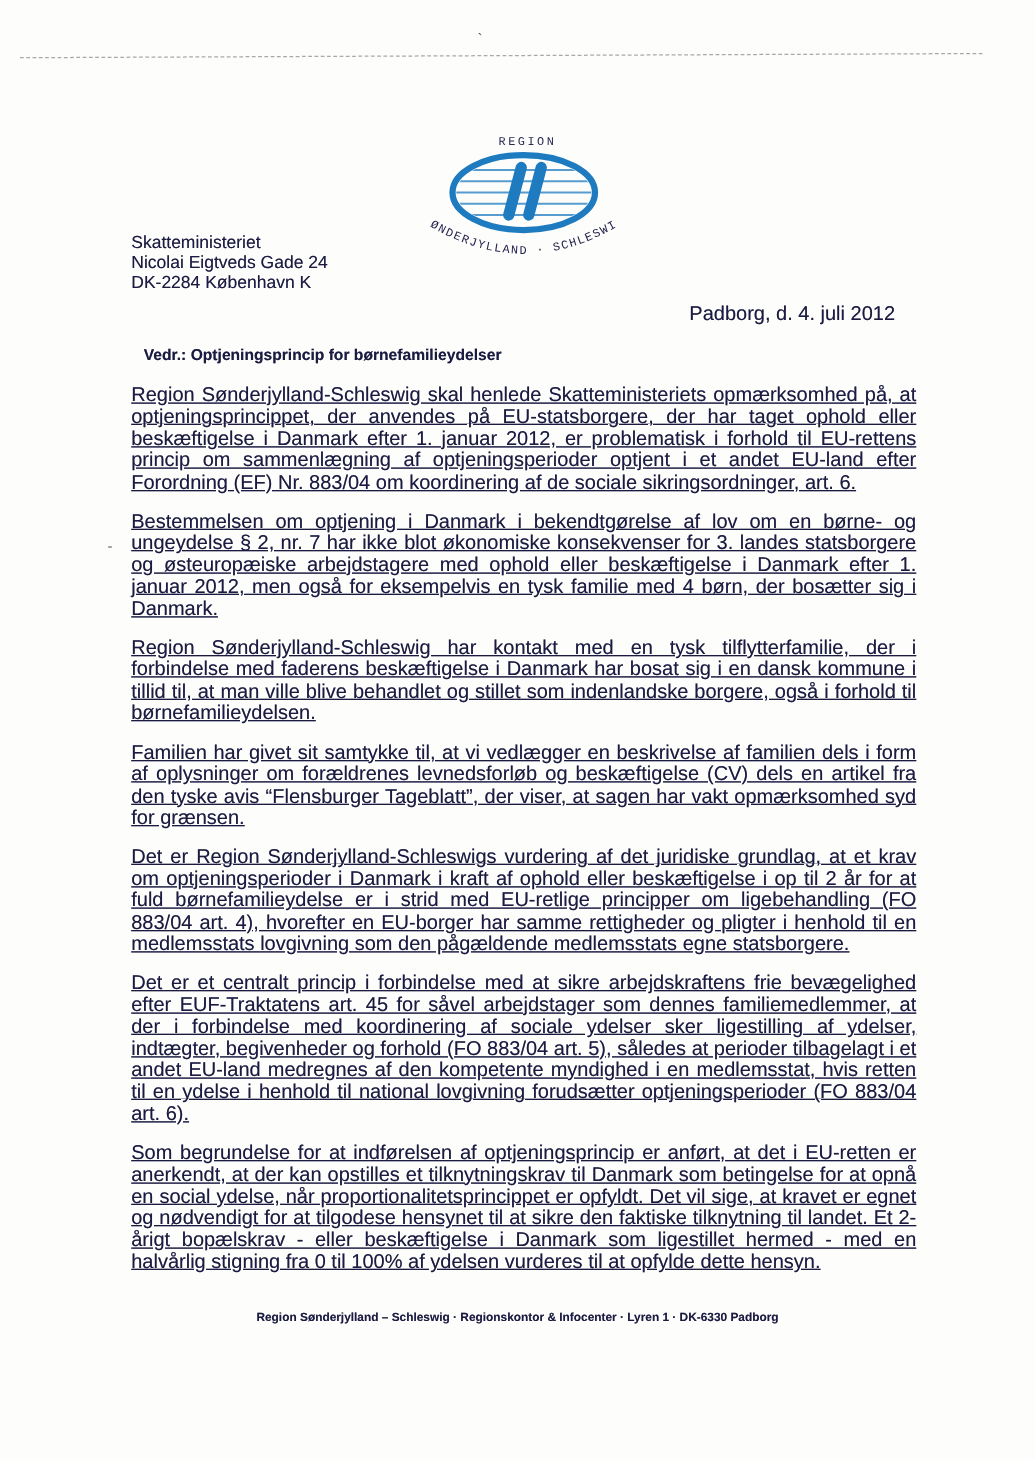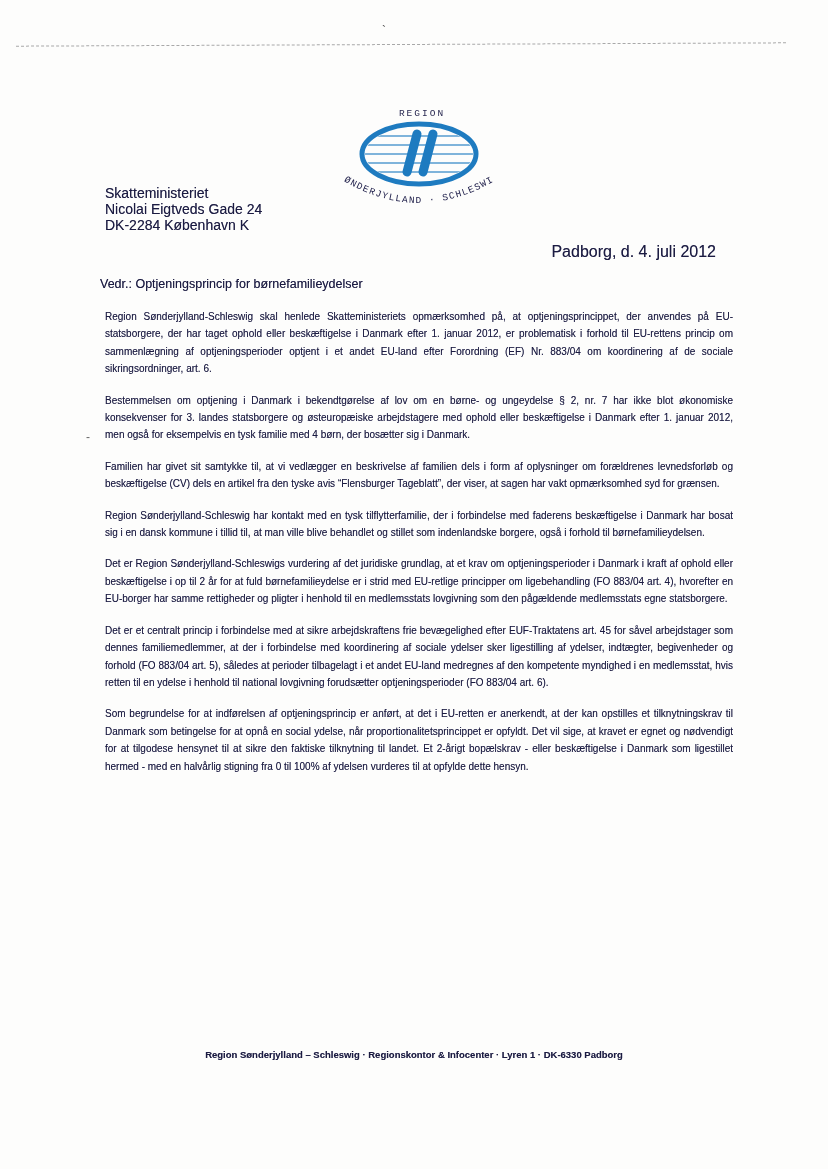--- a/index.html
+++ b/index.html
@@ -33,29 +33,30 @@
     font-size:14px; line-height:16px;
     text-shadow:0 0 0.4px rgba(27,27,66,0.55);
   }
   .date-line {
     position:absolute; top:233px; right:112px;
     font-size:16px;
     text-shadow:0 0 0.4px rgba(27,27,66,0.55);
     margin-top:10px;
   }
   .subject {
-    position:absolute; top:277px; left:100px;
-    font-size:12.5px; font-weight:normal;
+    position:absolute; top:277px; left:115px;
+    font-size:12.5px; font-weight:bold;
     text-shadow:0 0 0.3px rgba(27,27,66,0.6);
   }
   .letter-body {
     position:absolute; top:308px; left:105px; width:628px;
-    font-size:10px; line-height:17.4px;
+    font-size:16px; line-height:17.4px;
     text-align:justify;
     text-shadow:0 0 0.4px rgba(27,27,66,0.5);
+    text-decoration:underline;
   }
   .letter-body p { margin:0 0 14px 0; }
   .footer {
     position:absolute; top:1048px; left:0; width:100%;
     text-align:center;
     font-size:9.5px; font-weight:bold; line-height:14.5px;
     color:#1b1b42;
     text-shadow:0 0 0.3px rgba(27,27,66,0.5);
   }
 </style>
@@ -101,22 +102,22 @@
     <div>DK-2284 København K</div>
   </div>
 
   <div class="date-line">Padborg, d. 4. juli 2012</div>
 
   <div class="subject">Vedr.: Optjeningsprincip for børnefamilieydelser</div>
 
   <div class="letter-body">
     <p>Region Sønderjylland-Schleswig skal henlede Skatteministeriets opmærksomhed på, at optjeningsprincippet, der anvendes på EU-statsborgere, der har taget ophold eller beskæftigelse i Danmark efter 1. januar 2012, er problematisk i forhold til EU-rettens princip om sammenlægning af optjeningsperioder optjent i et andet EU-land efter Forordning (EF) Nr. 883/04 om koordinering af de sociale sikringsordninger, art. 6.</p>
     <p>Bestemmelsen om optjening i Danmark i bekendtgørelse af lov om en børne- og ungeydelse § 2, nr. 7 har ikke blot økonomiske konsekvenser for 3. landes statsborgere og østeuropæiske arbejdstagere med ophold eller beskæftigelse i Danmark efter 1. januar 2012, men også for eksempelvis en tysk familie med 4 børn, der bosætter sig i Danmark.</p>
+    <p>Region Sønderjylland-Schleswig har kontakt med en tysk tilflytterfamilie, der i forbindelse med faderens beskæftigelse i Danmark har bosat sig i en dansk kommune i tillid til, at man ville blive behandlet og stillet som indenlandske borgere, også i forhold til børnefamilieydelsen.</p>
     <p>Familien har givet sit samtykke til, at vi vedlægger en beskrivelse af familien dels i form af oplysninger om forældrenes levnedsforløb og beskæftigelse (CV) dels en artikel fra den tyske avis “Flensburger Tageblatt”, der viser, at sagen har vakt opmærksomhed syd for grænsen.</p>
-    <p>Region Sønderjylland-Schleswig har kontakt med en tysk tilflytterfamilie, der i forbindelse med faderens beskæftigelse i Danmark har bosat sig i en dansk kommune i tillid til, at man ville blive behandlet og stillet som indenlandske borgere, også i forhold til børnefamilieydelsen.</p>
     <p>Det er Region Sønderjylland-Schleswigs vurdering af det juridiske grundlag, at et krav om optjeningsperioder i Danmark i kraft af ophold eller beskæftigelse i op til 2 år for at fuld børnefamilieydelse er i strid med EU-retlige principper om ligebehandling (FO 883/04 art. 4), hvorefter en EU-borger har samme rettigheder og pligter i henhold til en medlemsstats lovgivning som den pågældende medlemsstats egne statsborgere.</p>
     <p>Det er et centralt princip i forbindelse med at sikre arbejdskraftens frie bevægelighed efter EUF-Traktatens art. 45 for såvel arbejdstager som dennes familiemedlemmer, at der i forbindelse med koordinering af sociale ydelser sker ligestilling af ydelser, indtægter, begivenheder og forhold (FO 883/04 art. 5), således at perioder tilbagelagt i et andet EU-land medregnes af den kompetente myndighed i en medlemsstat, hvis retten til en ydelse i henhold til national lovgivning forudsætter optjeningsperioder (FO 883/04 art. 6).</p>
     <p>Som begrundelse for at indførelsen af optjeningsprincip er anført, at det i EU-retten er anerkendt, at der kan opstilles et tilknytningskrav til Danmark som betingelse for at opnå en social ydelse, når proportionalitetsprincippet er opfyldt. Det vil sige, at kravet er egnet og nødvendigt for at tilgodese hensynet til at sikre den faktiske tilknytning til landet.  Et 2-årigt bopælskrav - eller beskæftigelse i Danmark som ligestillet hermed - med en halvårlig stigning fra 0 til 100% af ydelsen vurderes til at opfylde dette hensyn.</p>
   </div>
 
   <div class="footer">
     <div>Region Sønderjylland – Schleswig · Regionskontor &amp; Infocenter · Lyren 1 · DK-6330 Padborg</div>
   </div>
 
 </div>

